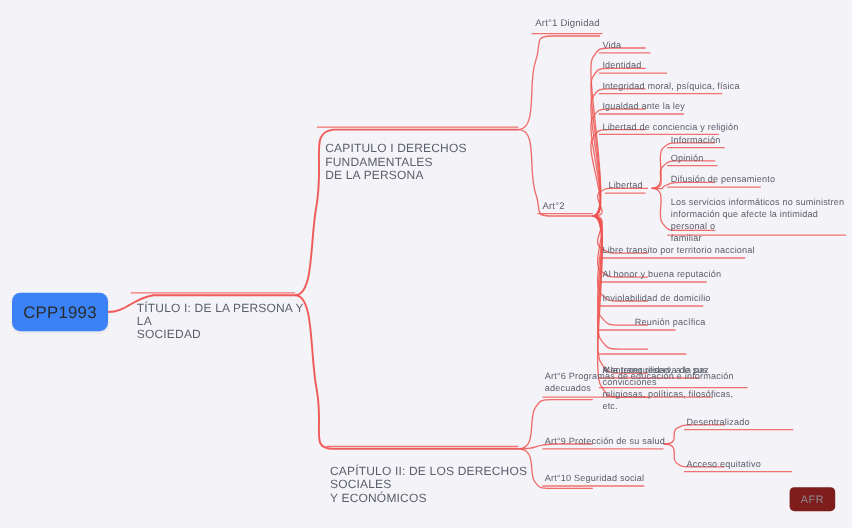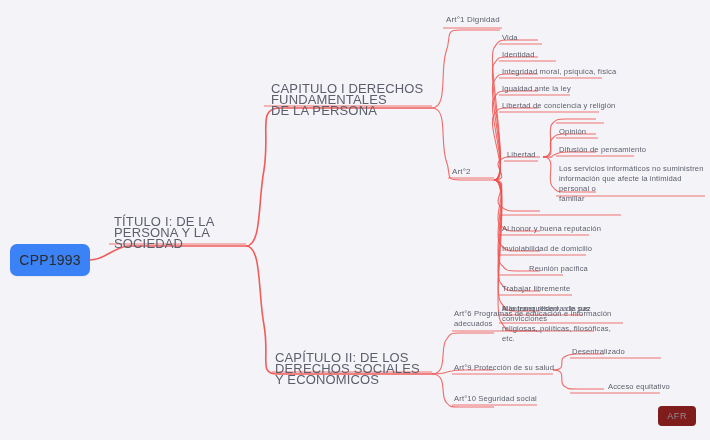--- a/index.html
+++ b/index.html
@@ -27,21 +27,21 @@
   }
 
   .topic{
     color:#5b5f6b;
     font-size:8.2px;
     line-height:10.5px;
     letter-spacing:.15px;
     white-space:pre-line;
     padding:0 1px 2px 1px;
   }
-  .topic.lvl1{font-size:13px;line-height:11px;}
+  .topic.lvl1{font-size:10px;line-height:11px;margin-top:36px;}
   .topic.lvl2{font-size:8px;}
   .topic.lvl3{font-size:7.6px;line-height:10px;}
 
   .badge{
     position:absolute;right:14px;bottom:14px;
     background:#7f1d1d;color:#8d8d95;
     font-size:9px;letter-spacing:.6px;
     padding:5px 9px;border-radius:4px;
   }
 </style>
@@ -130,38 +130,39 @@
 
   <div class="node topic lvl2" style="left:445px;top:15px;width:110px;">Art°1 Dignidad</div>
   <div class="node topic lvl2" style="left:451px;top:167px;width:50px;">Art°2</div>
 
   <div class="node topic lvl3" style="left:501px;top:33px;width:120px;">Vida</div>
   <div class="node topic lvl3" style="left:501px;top:67px;width:160px;">Integridad moral, psíquica, física</div>
   <div class="node topic lvl3" style="left:501px;top:50px;width:130px;">Identidad</div>
   <div class="node topic lvl3" style="left:501px;top:84px;width:150px;">Igualdad ante la ley</div>
   <div class="node topic lvl3" style="left:501px;top:101px;width:160px;">Libertad de conciencia y religión</div>
   <div class="node topic lvl3" style="left:506px;top:150px;width:60px;">Libertad</div>
+  <div class="node topic lvl3" style="left:501px;top:204px;width:170px;">Libre transito por territorio naccional</div>
   <div class="node topic lvl3" style="left:501px;top:224px;width:160px;">Al honor y buena reputación</div>
   <div class="node topic lvl3" style="left:501px;top:244px;width:160px;">Inviolabilidad de domicilio</div>
   <div class="node topic lvl3" style="left:501px;top:264px;width:140px;padding-left:28px;">Reunión pacífica</div>
-  <div class="node topic lvl3" style="left:501px;top:284px;width:150px;">Trabajar libremente</div>
   <div class="node topic lvl3" style="left:501px;top:304px;width:150px;">A la tranquilidad, a la paz</div>
 
   <div class="node topic lvl3" style="left:501px;top:304px;width:124px;top:304px;">Mantener reserva de sus convicciones
 religiosas, políticas, filosóficas, etc.</div>
 
+  <div class="node topic lvl3" style="left:558px;top:112px;width:120px;">Información</div>
   <div class="node topic lvl3" style="left:558px;top:127px;width:120px;">Opinión</div>
   <div class="node topic lvl3" style="left:558px;top:145px;width:140px;">Difusión de pensamiento</div>
   <div class="node topic lvl3" style="left:558px;top:164px;width:150px;">Los servicios informáticos no suministren
 información que afecte la intimidad personal o
 familiar</div>
 
   <div class="node topic lvl3" style="left:453px;top:309px;width:160px;">Art°6 Programas de educación e información
 adecuados</div>
   <div class="node topic lvl3" style="left:453px;top:363px;width:120px;">Art°9 Protección de su salud</div>
   <div class="node topic lvl3" style="left:453px;top:394px;width:120px;">Art°10 Seguridad social</div>
 
   <div class="node topic lvl3" style="left:571px;top:347px;width:100px;">Desentralizado</div>
-  <div class="node topic lvl3" style="left:571px;top:382px;width:100px;text-align:right;">Acceso equitativo</div>
+  <div class="node topic lvl3" style="left:571px;top:382px;width:100px;">Acceso equitativo</div>
 
   <div class="badge">AFR</div>
 
 </div>
 
 </body></html>

